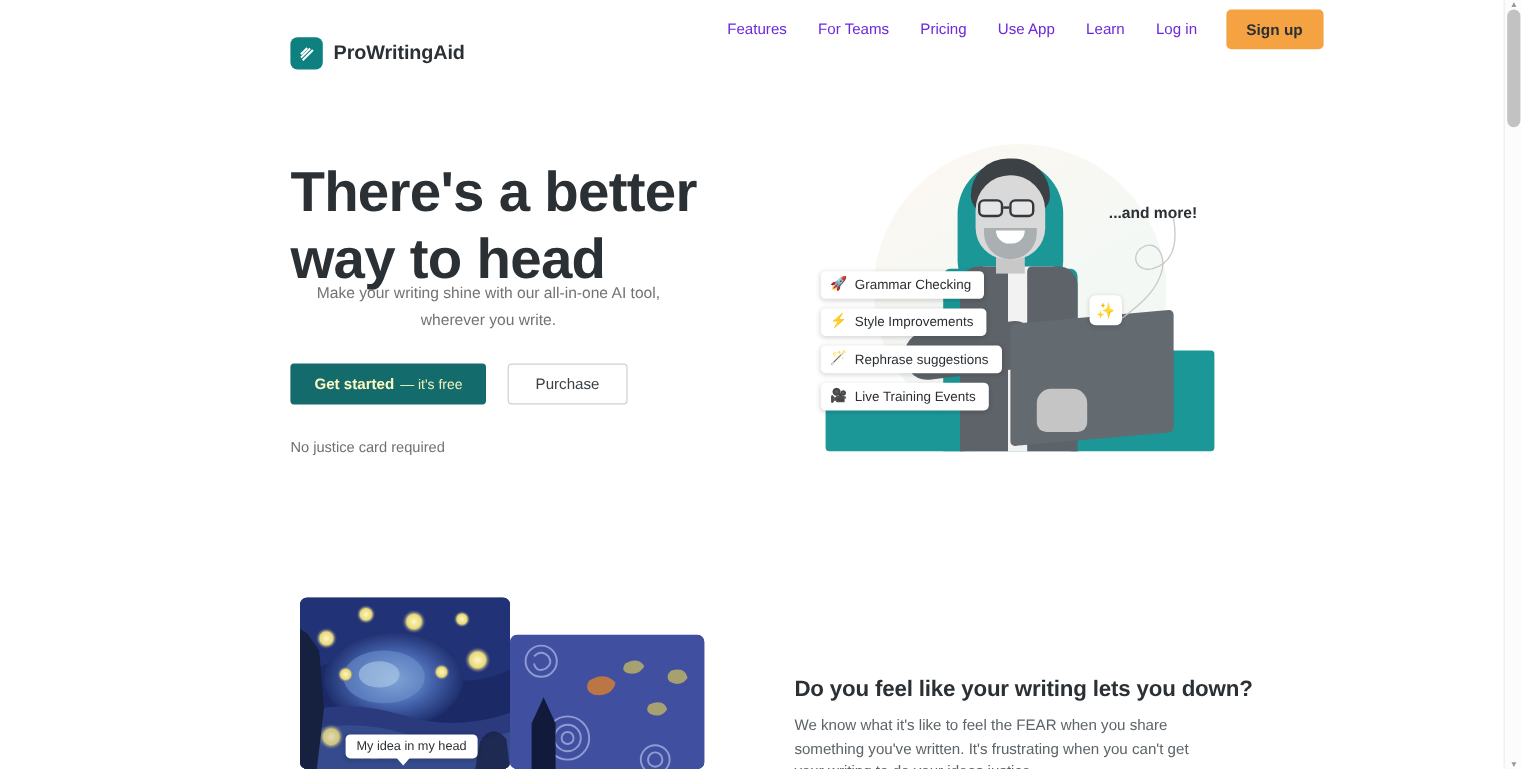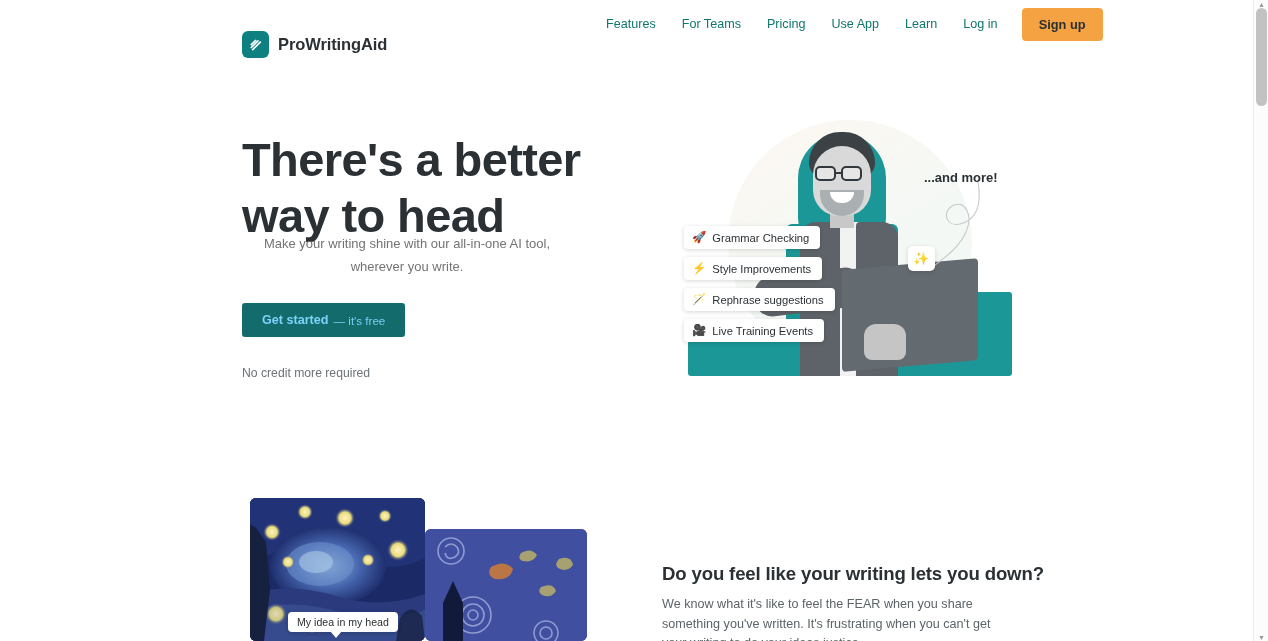--- a/index.html
+++ b/index.html
@@ -61,21 +61,21 @@
     position: absolute;
     left: 600px;
     top: 0;
     height: 48px;
     display: flex;
     align-items: center;
     gap: 0px;
   }
   .nav-link {
     font-size: 12.6px;
-    color: #0f766e;
+    color: #6d28d9;
     padding: 6px 13px;
     white-space: nowrap;
     cursor: pointer;
   }
   .nav-link.first { padding-left: 6px; }
   .signup-btn {
     margin-left: 11px;
     background: #f5a243;
     color: #2b3034;
     font-size: 12.8px;
@@ -114,21 +114,21 @@
   .hero-actions {
     position: absolute;
     left: 242px;
     top: 303px;
     display: flex;
     align-items: stretch;
     gap: 18px;
   }
   .btn-primary {
     background: #136b6b;
-    color: #7dd3fc;
+    color: #fef9c3;
     border: none;
     border-radius: 3px;
     padding: 0 20px;
     height: 34px;
     font-size: 12.6px;
     font-family: "Liberation Sans", sans-serif;
     cursor: pointer;
     display: flex;
     align-items: center;
     gap: 5px;
@@ -435,23 +435,24 @@
     <span>way to head</span>
   </h1>
 
   <p class="hero-sub">Make your writing shine with our all-in-one AI tool, wherever you write.</p>
 
   <div class="hero-actions">
     <button class="btn-primary">
       <span class="strong">Get started</span>
       <span class="light">— it's free</span>
     </button>
+    <button class="btn-outline">Purchase</button>
   </div>
 
-  <div class="hero-note">No credit more required</div>
+  <div class="hero-note">No justice card required</div>
 
   <div class="illus">
     <div class="illus-circle"></div>
 
     <div class="teal-shape teal-left"></div>
     <div class="teal-shape teal-right"></div>
     <div class="teal-shape teal-body"></div>
     <div class="teal-shape teal-head"></div>
 
     <div class="person">

